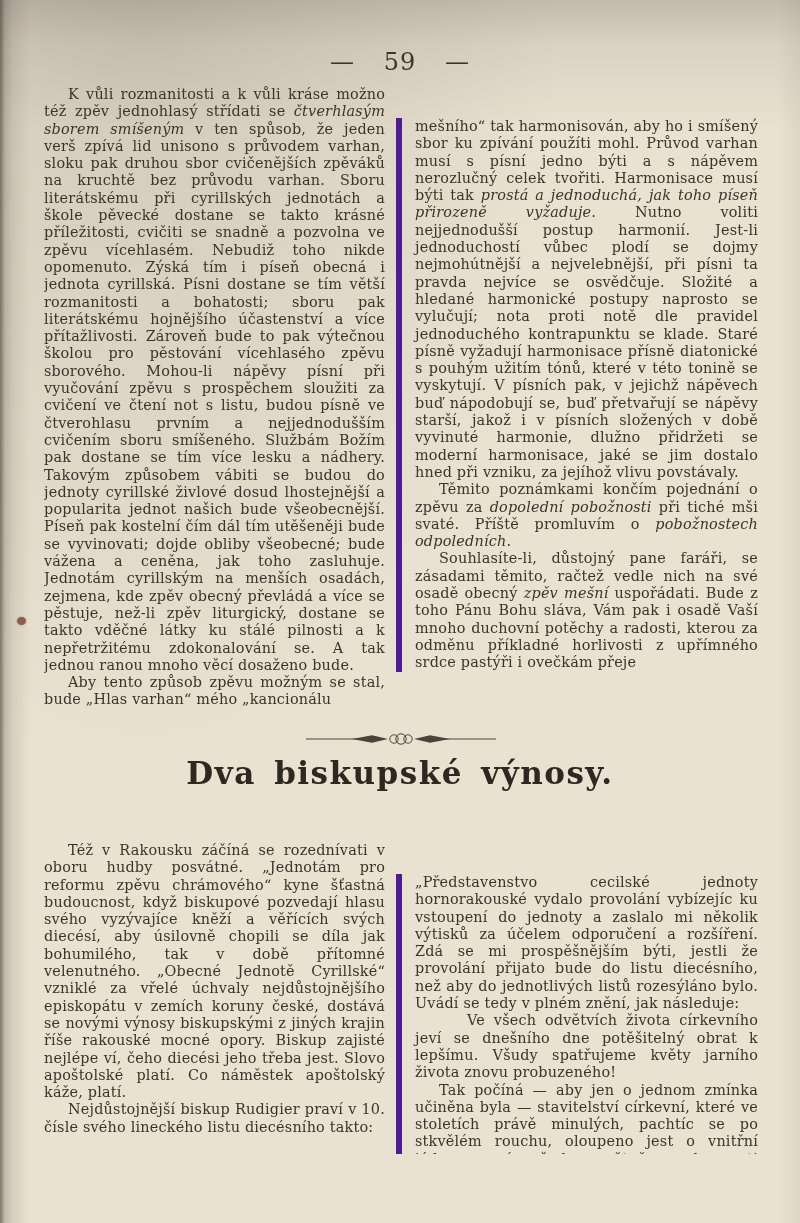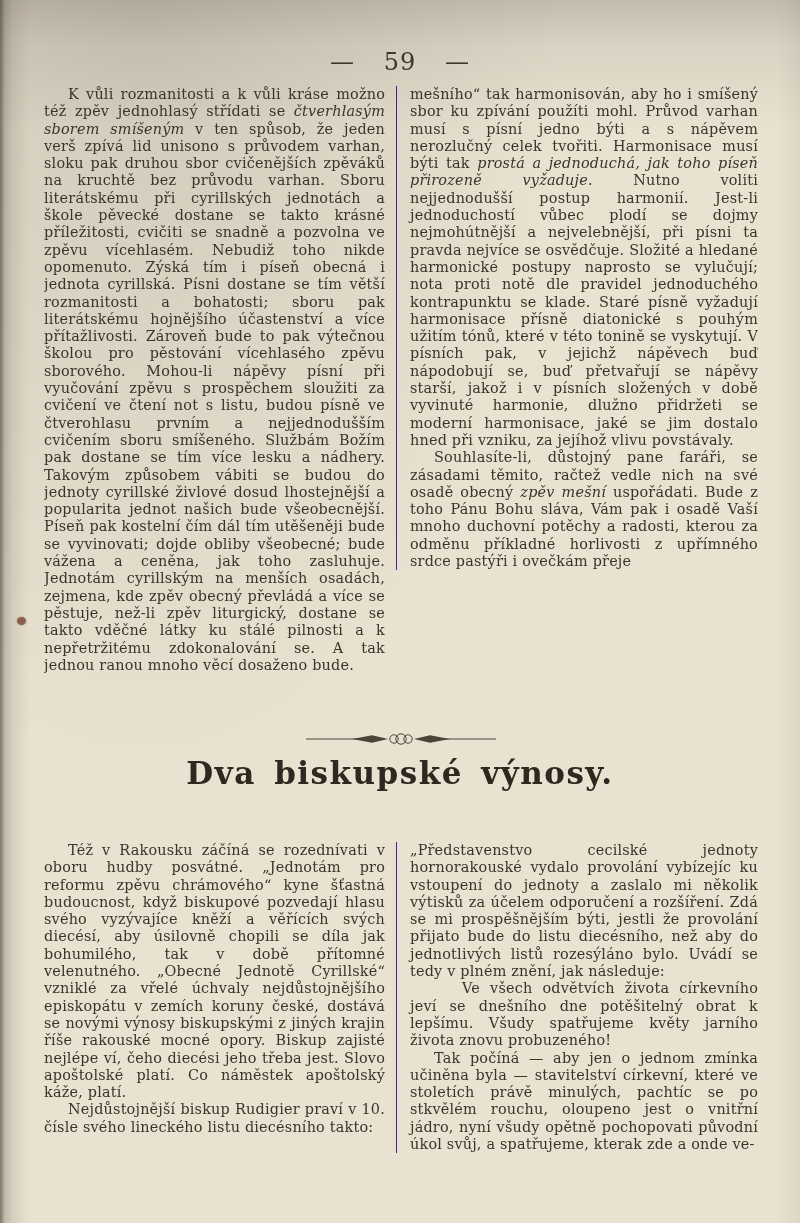--- a/index.html
+++ b/index.html
@@ -20,21 +20,21 @@
     color:#3c362c;
   }
   .columns{
     position:absolute; left:44px; width:714px;
     display:flex; align-items:flex-start; overflow:hidden;
   }
   #article1-columns{ top:86px; height:636px; }
   #article2-columns{ top:842px; height:312px; }
   .col{ box-sizing:border-box; font-size:14.4px; line-height:17.3px; letter-spacing:0.2px; }
   .col-left{ width:352px; padding-right:11px; }
-  .col-right{ flex:1; border-left:1px solid #4c1d95; padding-left:13px; }
+  .col-right{ flex:1; border-left:6px solid #4c1d95; padding-left:13px;margin-top:32px; }
   .para{ margin:0; text-align:justify; text-indent:24px; }
   .para.noindent{ text-indent:0; }
   .para.bigindent{ text-indent:52px; }
   .para em{ font-style:italic; }
   .valediction{ margin:9px 0 0 96px; }
   .signature{ text-align:right; margin:7px 40px 0 0; font-style:italic; font-size:16.5px; letter-spacing:1px; }
   .ornament-row{
     position:absolute; top:731px; left:44px; width:714px;
     display:flex; justify-content:center;
   }
@@ -52,24 +52,26 @@
 </head>
 <body>
 
 <div class="page-number">— 59 —</div>
 
 <div class="margin-dot"></div>
 
 <div id="article1-columns" class="columns">
   <div class="col col-left">
       <p class="para indent"><span>K vůli rozmanitosti a k vůli kráse možno též zpěv jednohlasý střídati se </span><em>čtverhlasým sborem smíšeným</em><span> v ten spůsob, že jeden verš zpívá lid unisono s průvodem varhan, sloku pak druhou sbor cvičenějších zpěváků na kruchtě bez průvodu varhan. Sboru literátskému při cyrillských jednotách a škole pěvecké dostane se takto krásné příležitosti, cvičiti se snadně a pozvolna ve zpěvu vícehlasém. Nebudiž toho nikde opomenuto. Zýská tím i píseň obecná i jednota cyrillská. Písni dostane se tím větší rozmanitosti a bohatosti; sboru pak literátskému hojnějšího účastenství a více přítažlivosti. Zároveň bude to pak výtečnou školou pro pěstování vícehlasého zpěvu sborového. Mohou-li nápěvy písní při vyučování zpěvu s prospěchem sloužiti za cvičení ve čtení not s listu, budou písně ve čtverohlasu prvním a nejjednodušším cvičením sboru smíšeného. Službám Božím pak dostane se tím více lesku a nádhery. Takovým způsobem vábiti se budou do jednoty cyrillské živlové dosud lhostejnější a popularita jednot našich bude všeobecnější. Píseň pak kostelní čím dál tím utěšeněji bude se vyvinovati; dojde obliby všeobecné; bude vážena a ceněna, jak toho zasluhuje. Jednotám cyrillským na menších osadách, zejmena, kde zpěv obecný převládá a více se pěstuje, než-li zpěv liturgický, dostane se takto vděčné látky ku stálé pilnosti a k nepřetržitému zdokonalování se. A tak jednou ranou mnoho věcí dosaženo bude.</span></p>
+      <p class="para indent"><span>Aby tento způsob zpěvu možným se stal, bude „Hlas varhan“ mého „kancionálu</span></p>
     </div>
   <div class="col col-right">
     <div>
         <p class="para noindent"><span>mešního“ tak harmonisován, aby ho i smíšený sbor ku zpívání použíti mohl. Průvod varhan musí s písní jedno býti a s nápěvem nerozlučný celek tvořiti. Harmonisace musí býti tak </span><em>prostá a jednoduchá, jak toho píseň přirozeně vyžaduje</em><span>. Nutno voliti nejjednodušší postup harmonií. Jest-li jednoduchostí vůbec plodí se dojmy nejmohútnější a nejvelebnější, při písni ta pravda nejvíce se osvědčuje. Složité a hledané harmonické postupy naprosto se vylučují; nota proti notě dle pravidel jednoduchého kontrapunktu se klade. Staré písně vyžadují harmonisace přísně diatonické s pouhým užitím tónů, které v této tonině se vyskytují. V písních pak, v jejichž nápěvech buď nápodobují se, buď přetvařují se nápěvy starší, jakož i v písních složených v době vyvinuté harmonie, dlužno přidržeti se moderní harmonisace, jaké se jim dostalo hned při vzniku, za jejíhož vlivu povstávaly.</span></p>
+        <p class="para indent"><span>Těmito poznámkami končím pojednání o zpěvu za </span><em>dopolední pobožnosti</em><span> při tiché mši svaté. Příště promluvím o </span><em>pobožnostech odpoledních</em><span>.</span></p>
         <p class="para indent"><span>Souhlasíte-li, důstojný pane faráři, se zásadami těmito, račtež vedle nich na své osadě obecný </span><em>zpěv mešní</em><span> uspořádati. Bude z toho Pánu Bohu sláva, Vám pak i osadě Vaší mnoho duchovní potěchy a radosti, kterou za odměnu příkladné horlivosti z upřímného srdce pastýři i ovečkám přeje</span></p>
       </div>
   </div>
 </div>
 
 <div class="ornament-row">
   <svg width="190" height="16" viewBox="0 0 190 16">
     <g stroke="#4a443a" fill="none" stroke-width="1">
       <line x1="0" y1="8" x2="66" y2="8"></line>
       <line x1="124" y1="8" x2="190" y2="8"></line>

